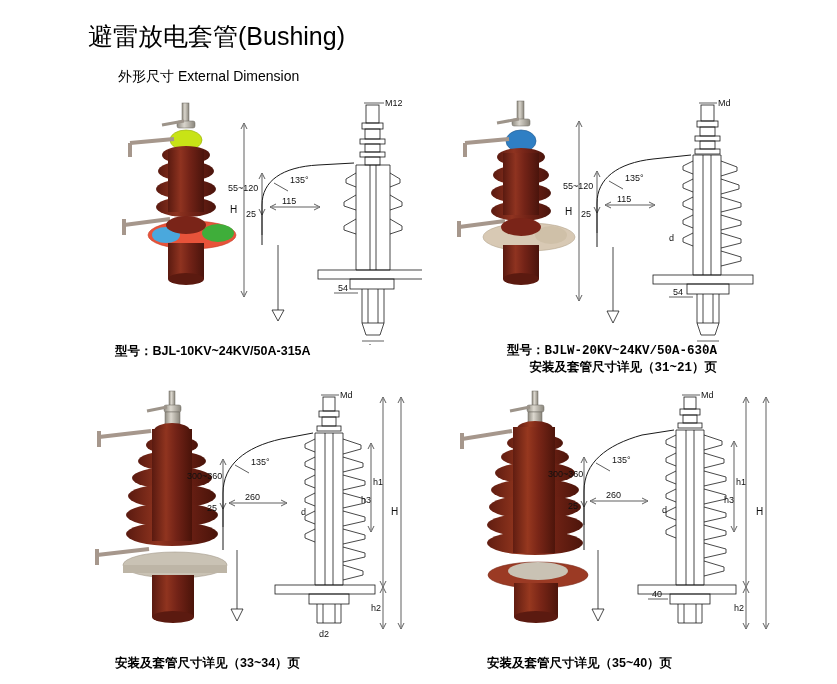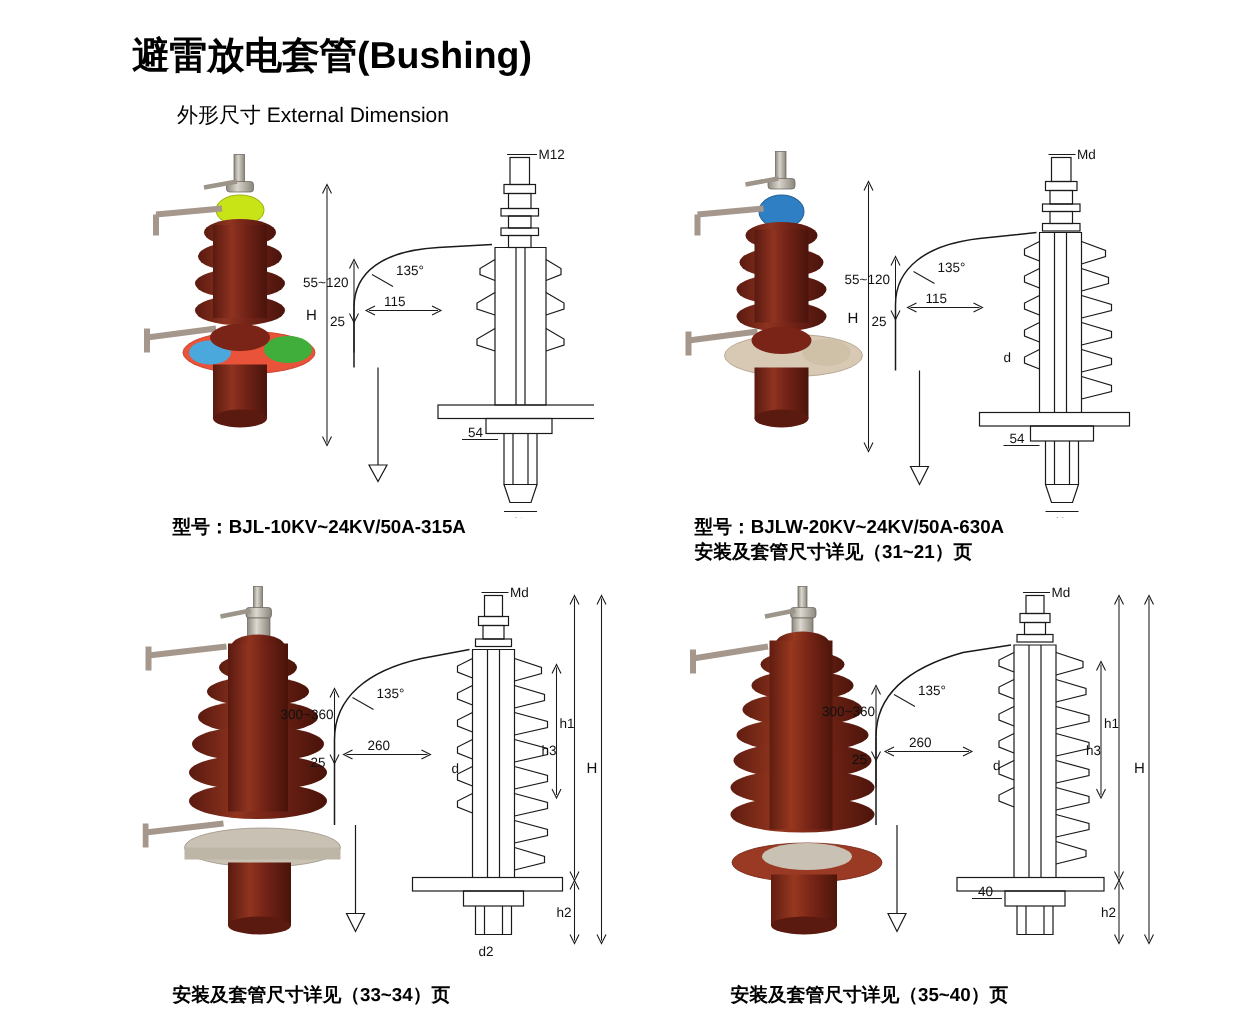--- a/index.html
+++ b/index.html
@@ -3,41 +3,41 @@
 <meta charset="utf-8">
 <style>
   html,body{margin:0;padding:0;}
   body{
     width:837px;height:684px;background:#ffffff;
     font-family:"Liberation Sans", sans-serif;
     color:#000;position:relative;overflow:hidden;
   }
   .title{
     position:absolute;left:88px;top:20px;
-    font-size:25px;font-weight:bold;letter-spacing:0px;
+    font-size:25px;font-weight:normal;letter-spacing:0px;
   }
   .subtitle{
     position:absolute;left:118px;top:68px;
     font-size:14px;font-weight:normal;
   }
   .panel{position:absolute;}
   .caption{
-    position:absolute;text-align:left;font-size:12.5px;font-weight:bold;
+    position:absolute;text-align:right;font-size:12.5px;font-weight:bold;
     line-height:17px;white-space:nowrap;
   }
   .caption div{white-space:nowrap;}
   svg{display:block;}
 </style>
 </head>
 <body>
 
 <div class="title">避雷放电套管(Bushing)</div>
 <div class="subtitle">外形尺寸 External Dimension</div>
 
-<div class="panel" style="left:96px;top:95px;width:300px;height:250px;text-decoration:underline;">
+<div class="panel" style="left:122px;top:95px;width:300px;height:250px;text-decoration:underline;">
   <svg width="300" height="250" viewBox="0 0 300 250">
     <defs>
       <linearGradient id="p1ins" x1="0" y1="0" x2="1" y2="0">
         <stop offset="0%" stop-color="#5a1a10"></stop>
           <stop offset="35%" stop-color="#8f3320"></stop>
         <stop offset="60%" stop-color="#732317"></stop>
           <stop offset="100%" stop-color="#4a140c"></stop>
       </linearGradient>
       <linearGradient id="p1met" x1="0" y1="0" x2="1" y2="0">
         <stop offset="0%" stop-color="#8e8a80"></stop>
@@ -231,21 +231,21 @@
       <path d="M156 107 L150 110 L156 113 M194 107 L200 110 L194 113" stroke-width="0.7"></path>
       <text x="162" y="107" font-size="9" fill="#111" stroke="none" font-family="Liberation Sans, sans-serif">115</text>
       <text x="214" y="146" font-size="9" fill="#111" stroke="none" font-family="Liberation Sans, sans-serif">d</text>
       <line x1="214" y1="202" x2="238" y2="202" stroke-width="0.7"></line>
       <text x="218" y="200" font-size="9" fill="#111" stroke="none" font-family="Liberation Sans, sans-serif">54</text>
       <line x1="242" y1="246" x2="264" y2="246" stroke-width="0.7"></line>
       <text x="246" y="256" font-size="9" fill="#111" stroke="none" font-family="Liberation Sans, sans-serif">d3</text>
     </g>
   </svg>
 </div>
-<div class="caption" style="left:463px;top:343px;">
+<div class="caption" style="left:507px;top:343px;font-family:Liberation Mono, monospace;">
   <div><span>型号：</span><span>BJLW-20KV~24KV/50A-630A</span></div>
   <div>安装及套管尺寸详见（31~21）页</div>
 </div>
 
 <div class="panel" style="left:95px;top:385px;width:320px;height:255px;">
   <svg width="320" height="255" viewBox="0 0 320 255">
     <defs>
       <linearGradient id="p3ins" x1="0" y1="0" x2="1" y2="0">
         <stop offset="0%" stop-color="#5a1a10"></stop>
           <stop offset="35%" stop-color="#90341f"></stop>

